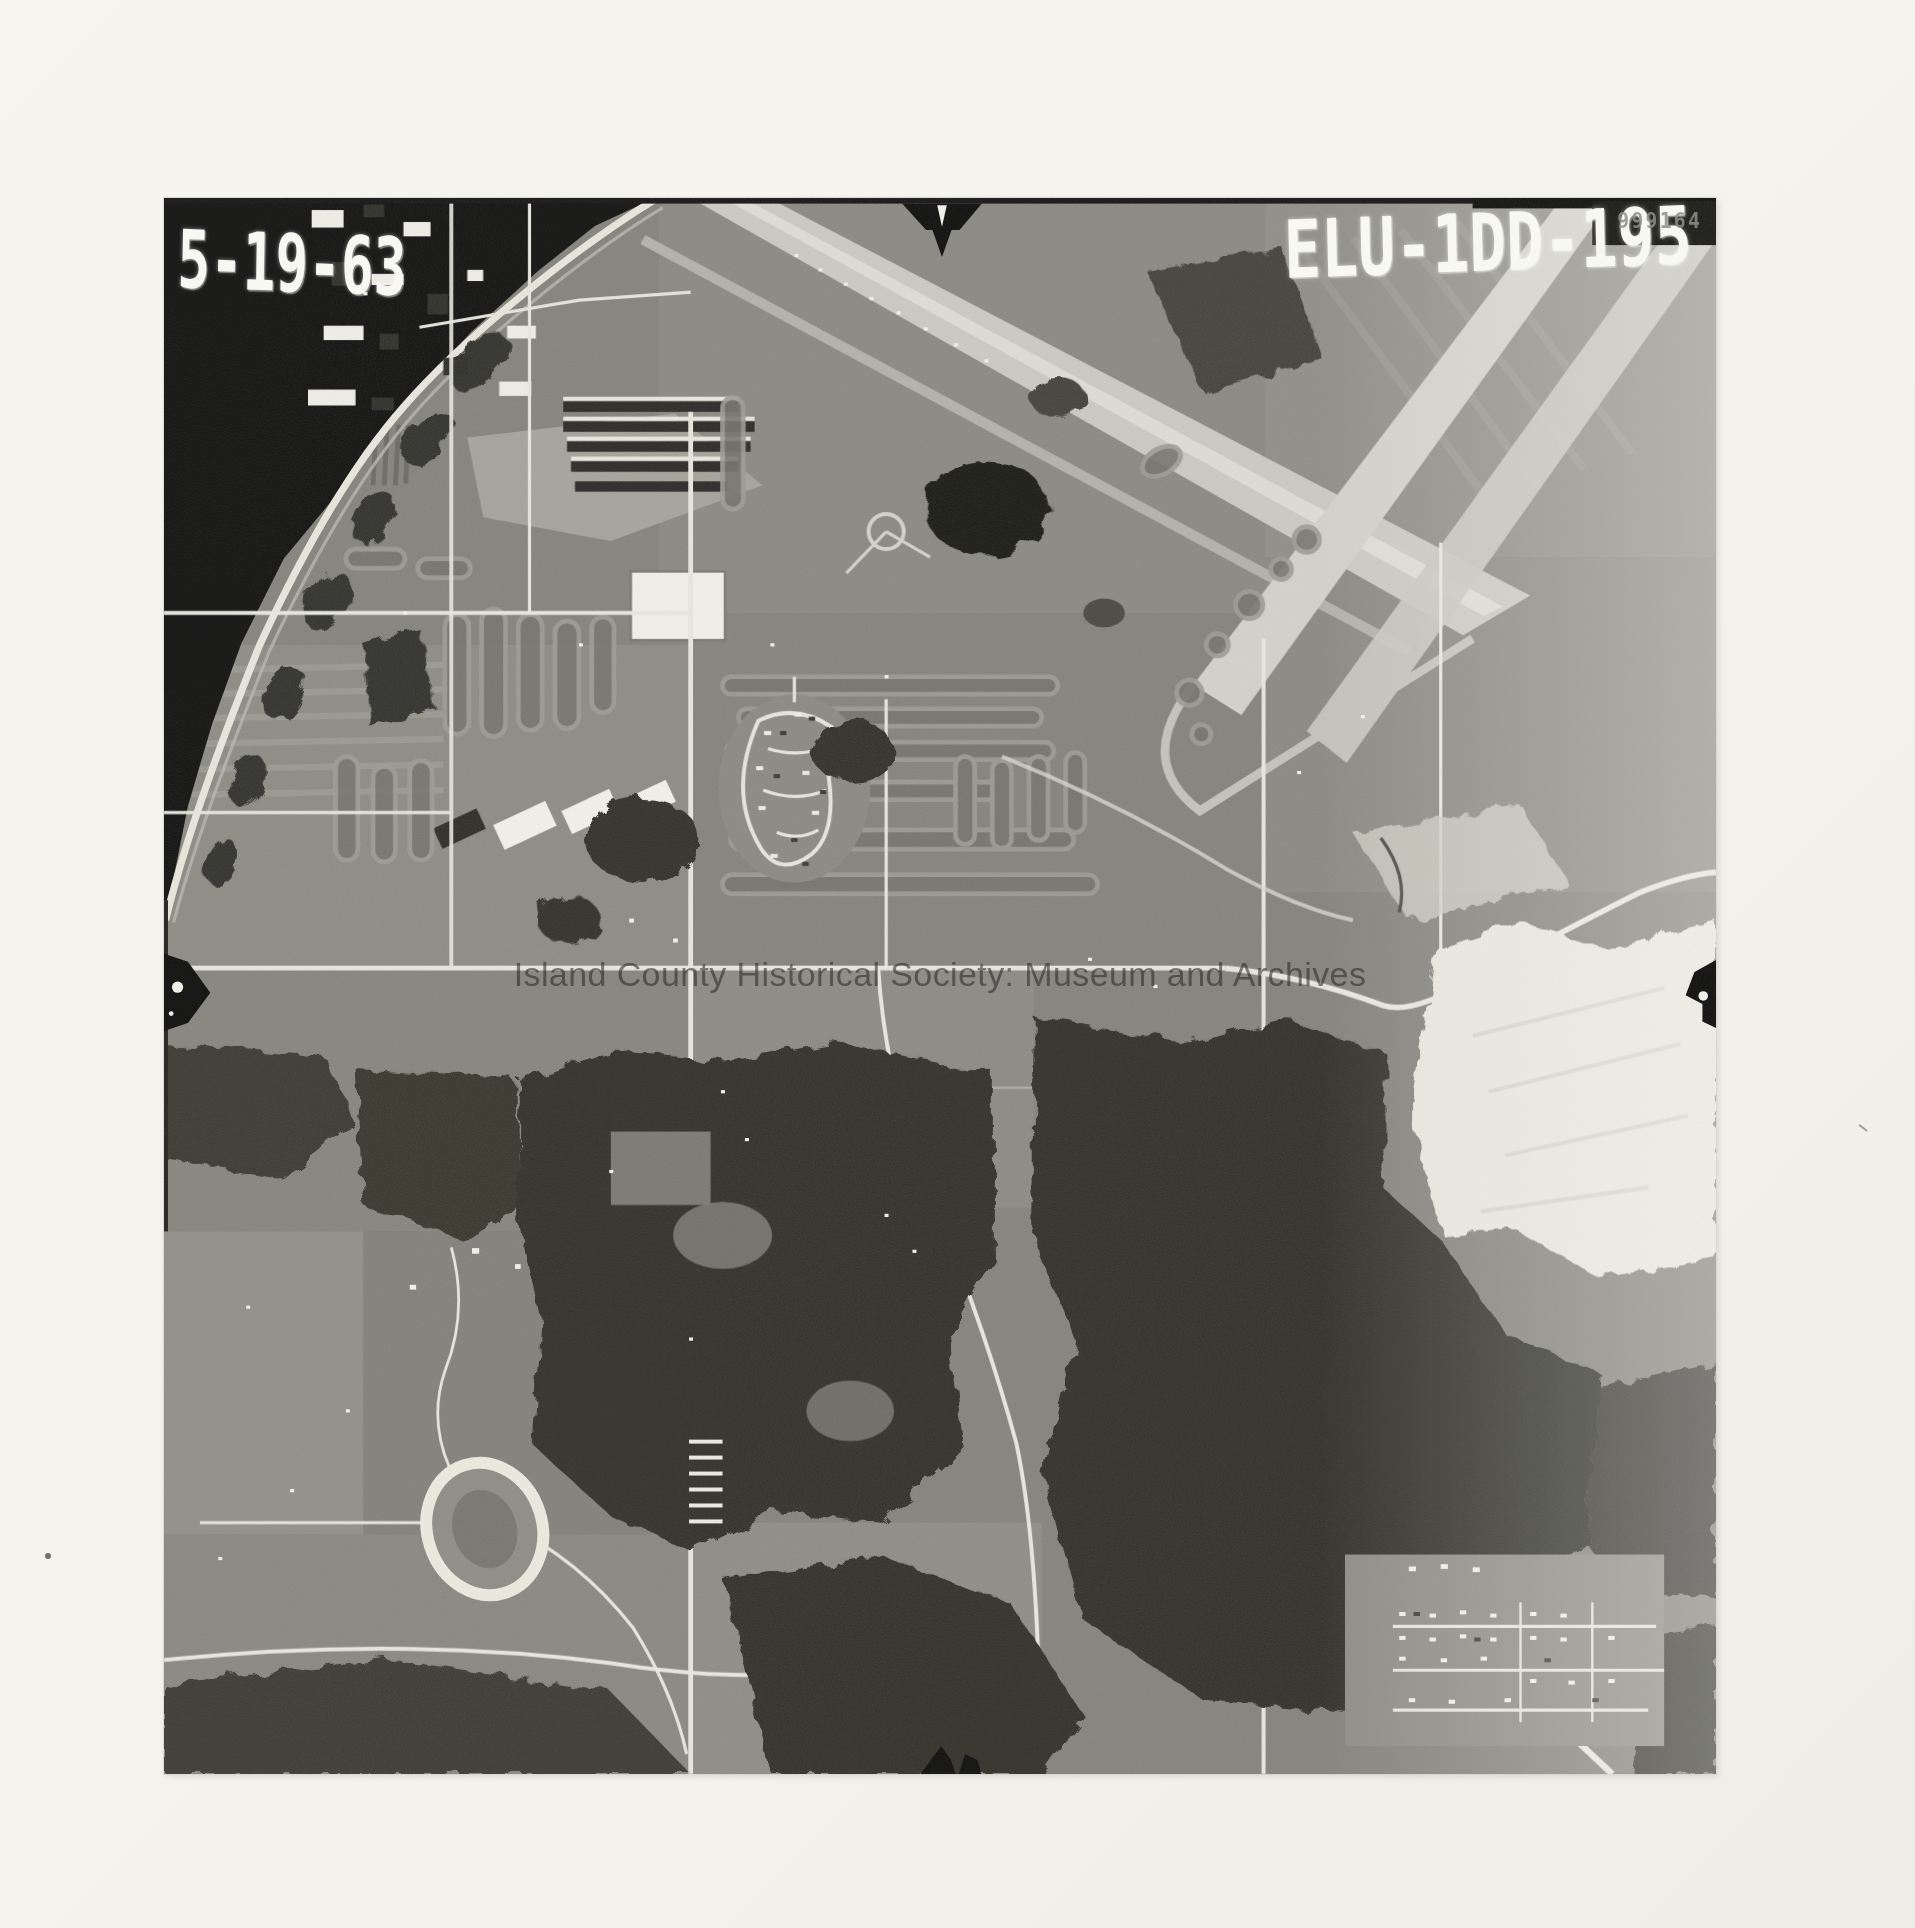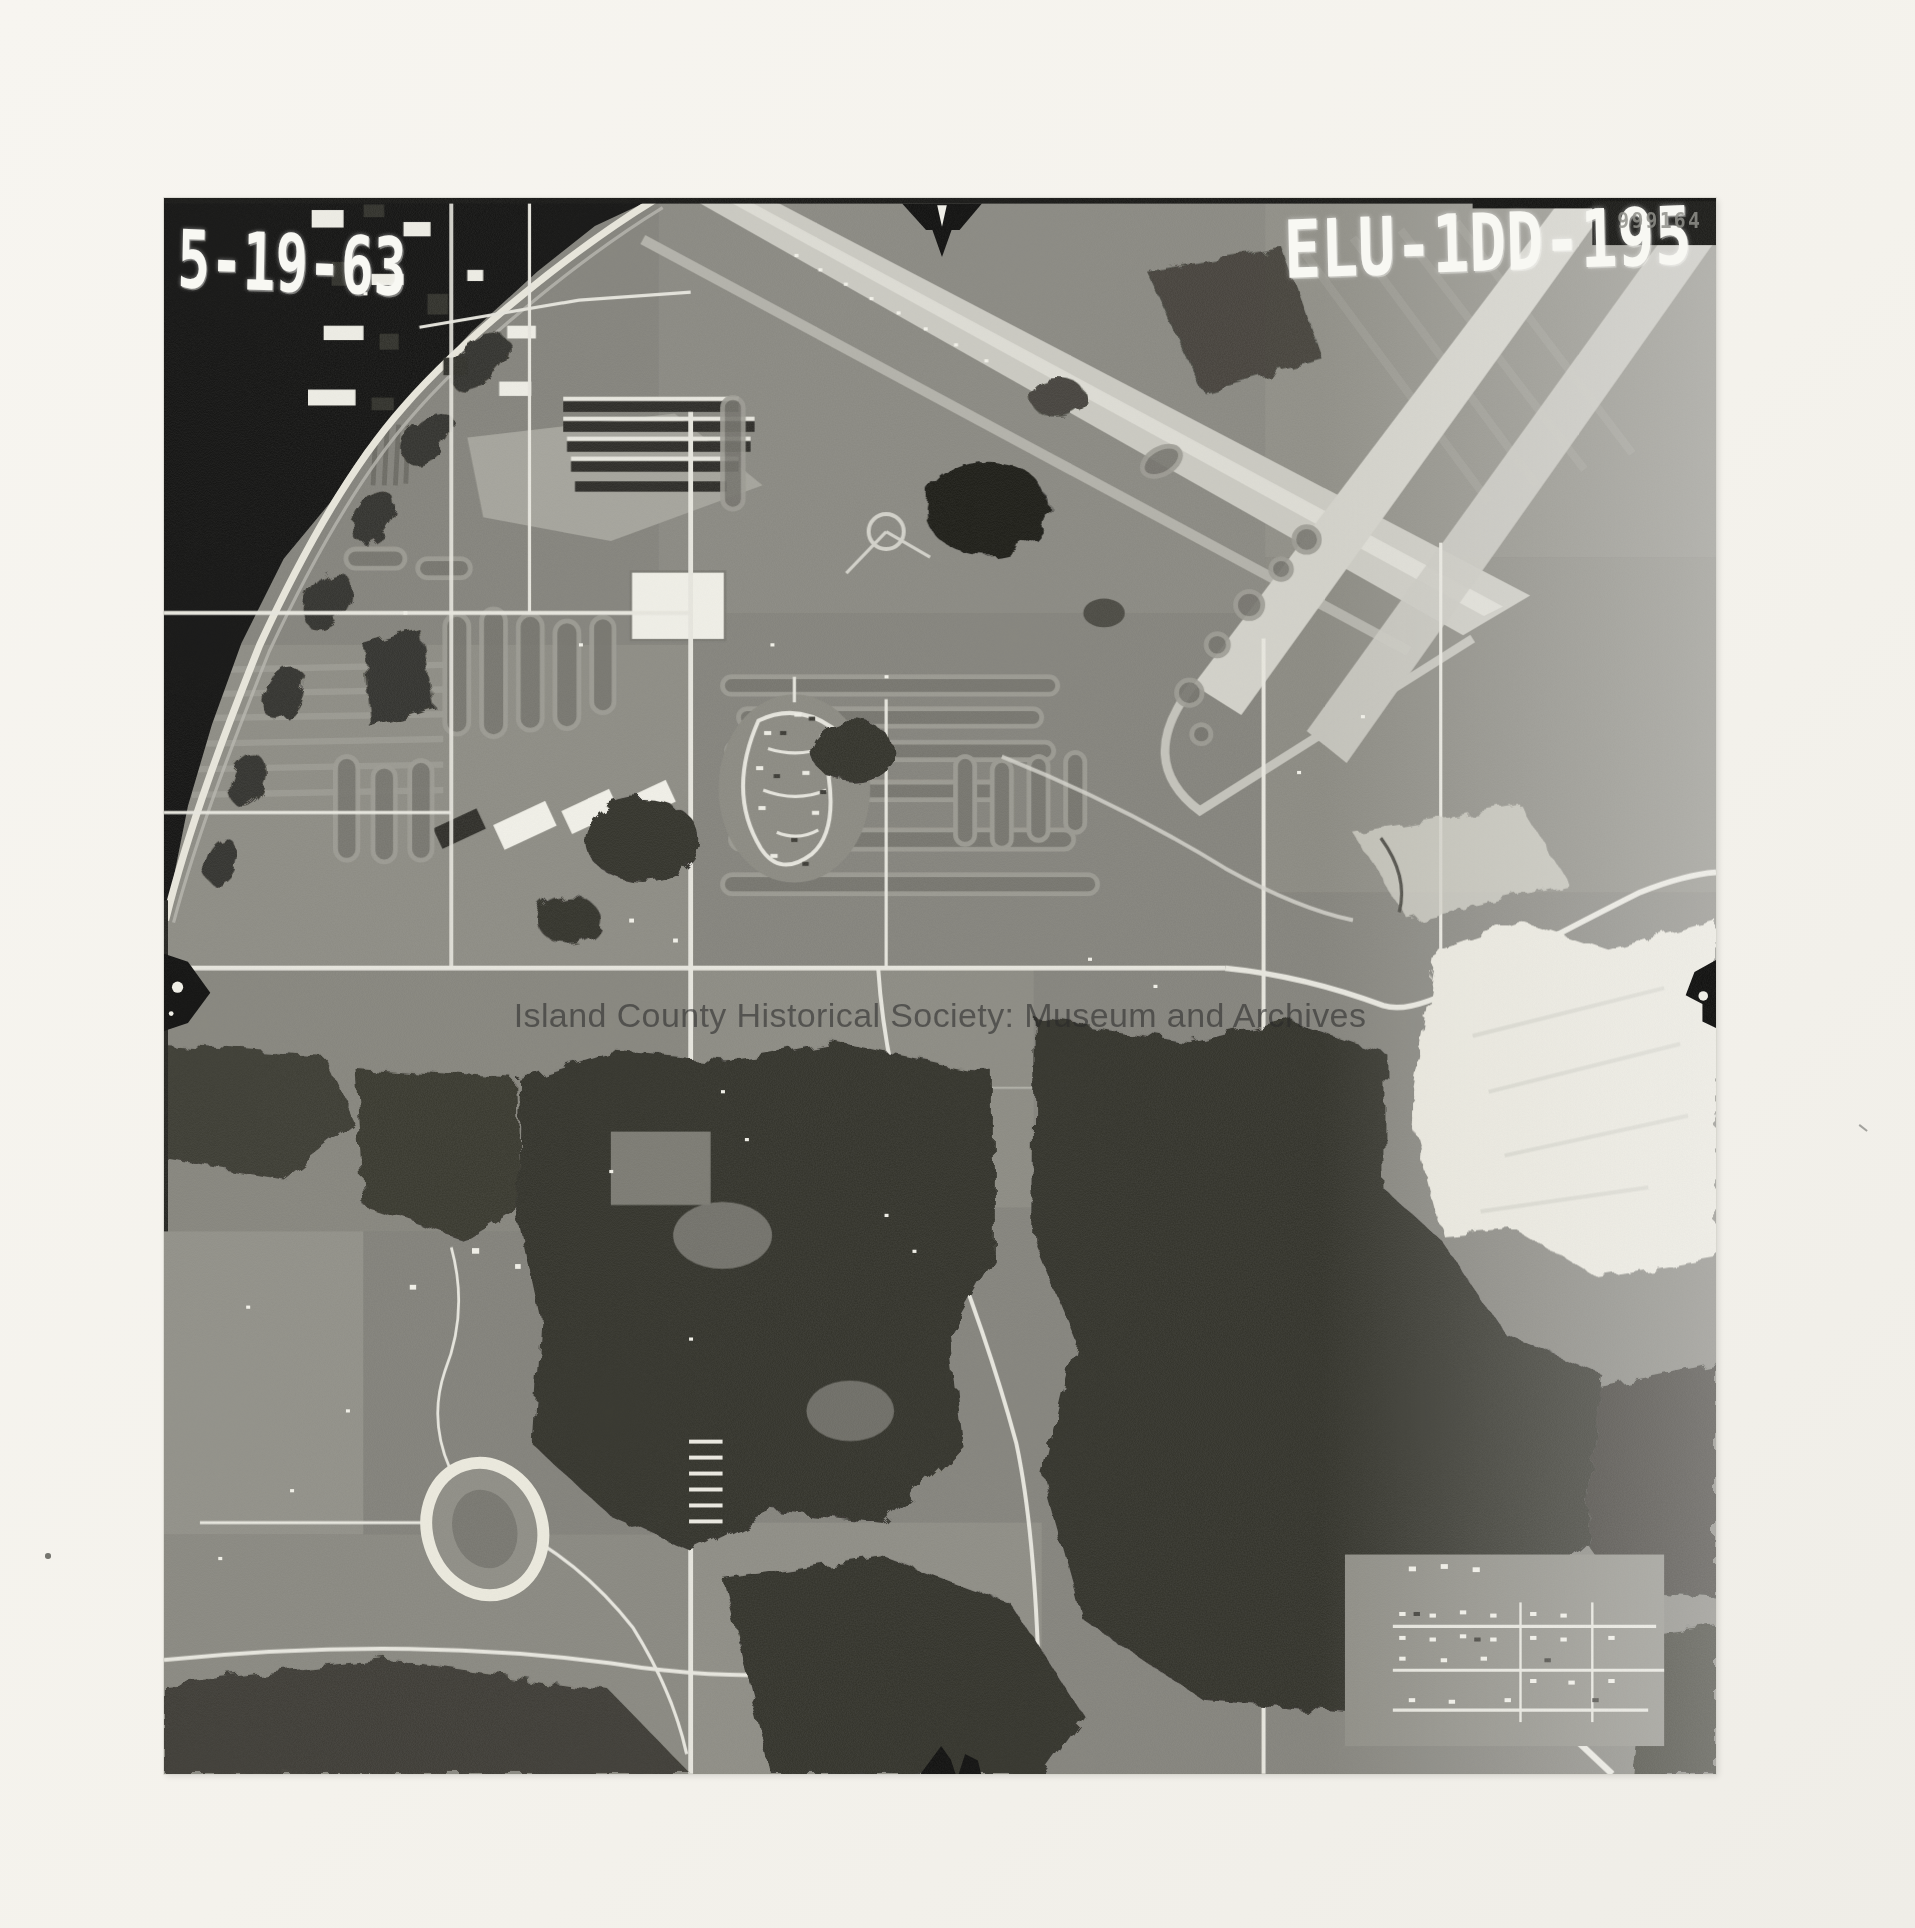--- a/index.html
+++ b/index.html
@@ -16,21 +16,21 @@
     text-shadow:0 0 5.6px rgba(255,255,255,.5),1.6px 1.6px 0 rgba(245,245,240,.35);}
   .photo-id{left:1119px;top:12.8px;font-family:"DejaVu Sans Mono",monospace;font-weight:bold;
     font-size:80px;line-height:1;color:var(--label_white,#f8f8f3);
     transform:scaleX(0.77) rotate(-1.6deg);transform-origin:left top;
     text-shadow:0 0 5.6px rgba(255,255,255,.5),1.6px 1.6px 0 rgba(245,245,240,.35);}
   .corner-stamp{right:14.4px;top:9.6px;font-family:"DejaVu Sans Mono",monospace;font-weight:bold;
     font-size:21.5px;letter-spacing:2.4px;color:#90908a;opacity:.85;transform:scaleX(.92);transform-origin:right top;
     filter:blur(0.3px);}
   .watermark{left:50%;top:757px;transform:translateX(-50%);
     font-size:34px;font-weight:400;letter-spacing:0.4px;
-    color:var(--watermark_gray,#2a2a2a);opacity:.58;margin-top:41px;}
+    color:var(--watermark_gray,#2a2a2a);opacity:.58;}
   .speck-dot{position:absolute;left:45px;top:1553px;width:5.6px;height:5.6px;border-radius:50%;
     background:#55554f;opacity:.8;}
   .speck-dash{position:absolute;left:1858px;top:1127px;width:10.4px;height:2.4px;
     background:#8f8f89;transform:rotate(38deg);opacity:.8;}
 </style>
 </head>
 <body>
 
 <div class="paper">
 

